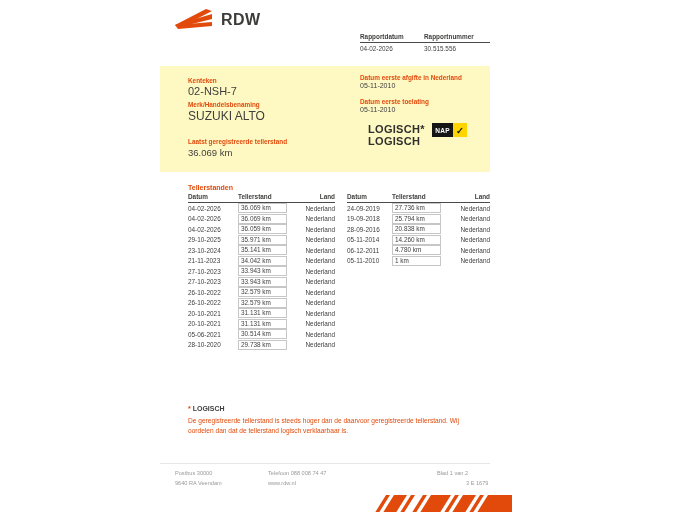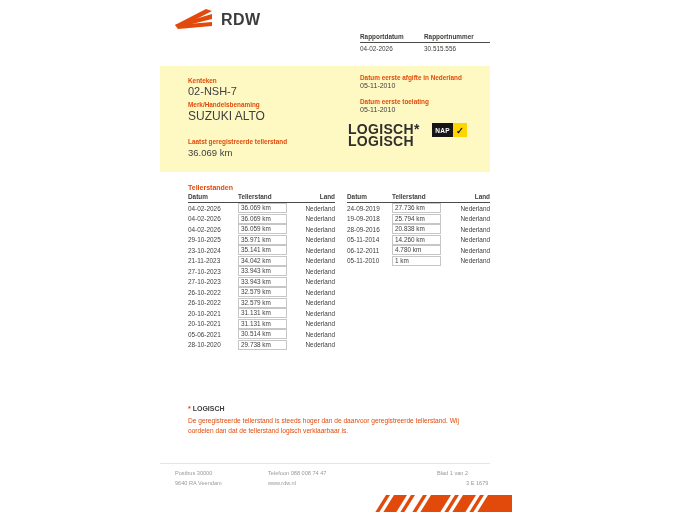--- a/index.html
+++ b/index.html
@@ -26,21 +26,21 @@
   .s-kenteken-label{left:28px;top:11px;}
   .s-kenteken{left:28px;top:19px;font-size:11px;}
   .s-merk-label{left:28px;top:35px;}
   .s-merk{left:28px;top:43px;font-size:12px;}
   .s-tstand-label{left:28px;top:72px;}
   .s-tstand{left:28px;top:81px;font-size:9.5px;}
   .s-afgifte-label{left:200px;top:8px;}
   .s-afgifte{left:200px;top:16px;font-size:7px;}
   .s-toelating-label{left:200px;top:32px;}
   .s-toelating{left:200px;top:40px;font-size:7px;}
-  .s-oordeel{left:188px;top:57px;font-size:14px;font-weight:bold;line-height:12px;color:#2f2f2e;letter-spacing:.3px;}
+  .s-oordeel{left:208px;top:57px;font-size:11px;font-weight:bold;line-height:12px;color:#2f2f2e;letter-spacing:.3px;}
   .nap{left:272px;top:57px;display:flex;height:14px;}
   .nap-black{background:#151515;color:#ffffff;font-size:6.5px;font-weight:bold;width:21px;display:flex;align-items:center;justify-content:center;letter-spacing:.3px;}
   .nap-yellow{background:#ffd500;color:#111111;width:14px;font-size:9.5px;font-weight:bold;display:flex;align-items:center;justify-content:center;}
 
   
   .tables-title{left:188px;top:184px;font-size:7px;font-weight:bold;color:#e14a0b;}
   .meter-table{top:193px;}
   .t-left{left:188px;width:147px;}
   .t-right{left:347px;width:143px;}
   .thead{display:flex;font-size:6.4px;font-weight:bold;color:#3e3e3d;border-bottom:1px solid #4a4a49;padding-bottom:2px;}

